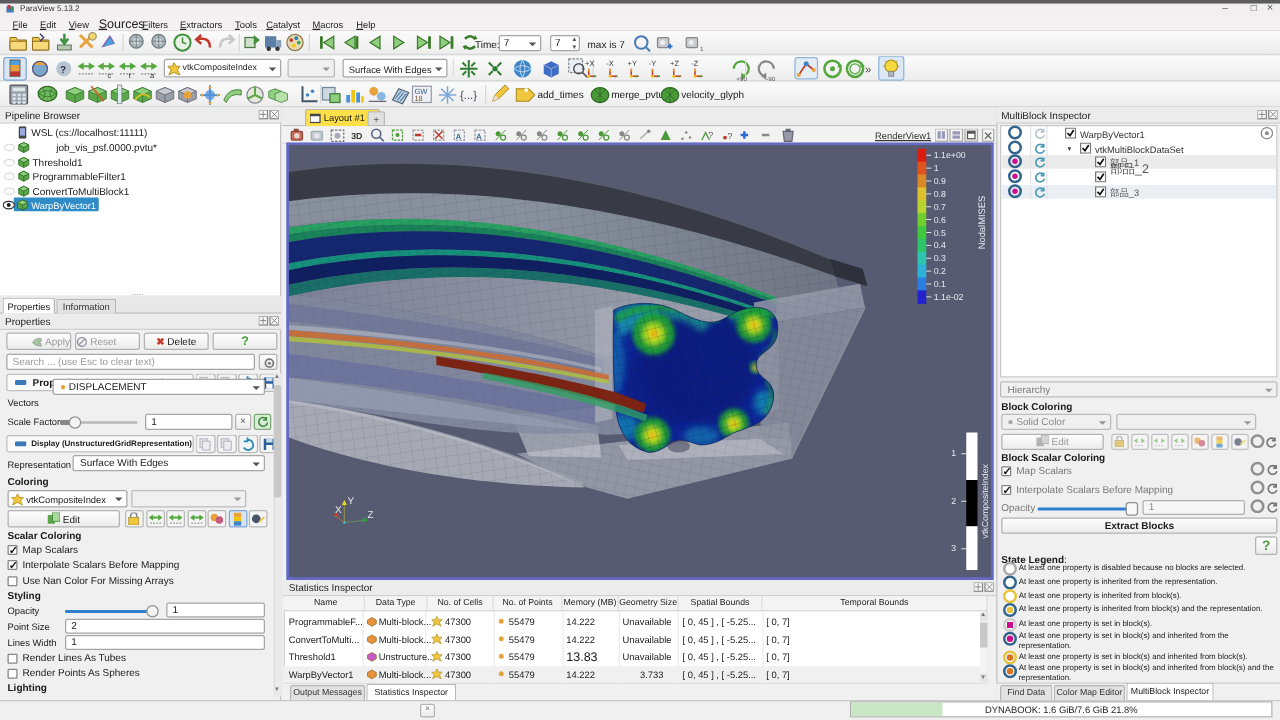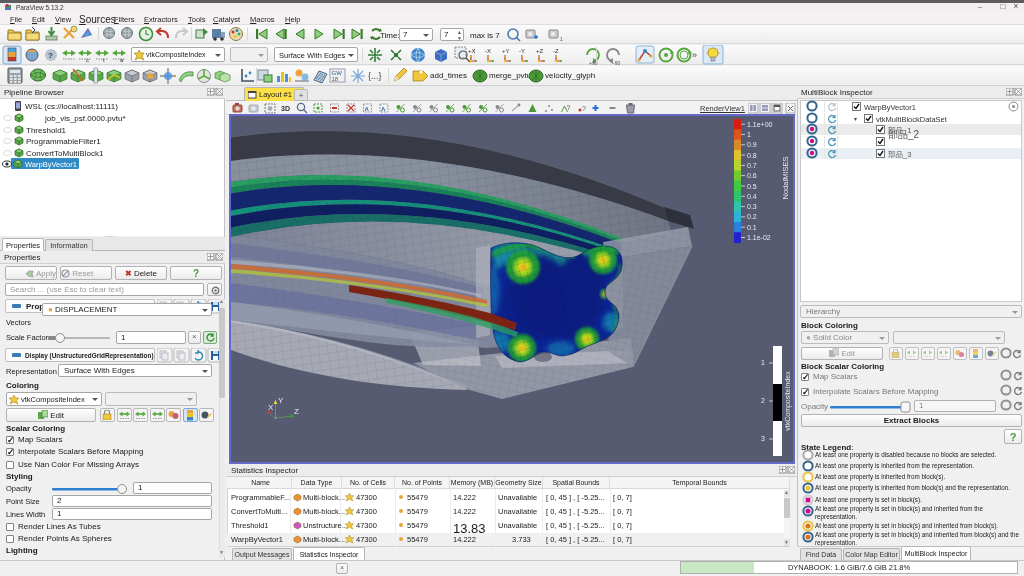--- a/index.html
+++ b/index.html
@@ -1066,21 +1066,21 @@
 <svg class="a" style="left:293px;top:521px" width="9" height="9">
     <path d="M1,3 L4.5,1 L8,3 L8,6 L4.5,8 L1,6 Z" fill="#c858c8" stroke="#96691e" stroke-width="0.6"></path>
   </svg>
 <div class="t" style="left:303px;top:521px;font-size:7.5px;color:#1a1a1a;">Unstructure...</div>
 <svg class="a" style="left:345px;top:521px" width="9" height="9">
     <path d="M4.5,0 L5.8,2.7 L8.8,2.7 L6.6,4.9 L7.9,8 L4.5,6.2 L1.1,8 L2.4,4.9 L0.2,2.7 L3.2,2.7 Z" fill="#f0c63e" stroke="#a8881f" stroke-width="0.5"></path>
   </svg>
 <div class="t" style="left:356px;top:521px;font-size:7.5px;color:#1a1a1a;">47300</div>
 <div class="a" style="left:399px;top:523px;width:4px;height:4px;border-radius:2px;background:#e8a33d"></div>
 <div class="t" style="left:407px;top:521px;font-size:7.5px;color:#1a1a1a;">55479</div>
-<div class="t" style="left:453px;top:521px;font-size:13px;color:#1a1a1a;">13.83</div>
+<div class="t" style="left:453px;top:521px;font-size:10px;color:#1a1a1a;">13.83</div>
 <div class="t" style="left:498px;top:521px;font-size:7.5px;color:#1a1a1a;">Unavailable</div>
 <div class="t" style="left:546px;top:521px;font-size:7.5px;color:#1a1a1a;">[ 0, 45 ] , [ -5.25...</div>
 <div class="t" style="left:613px;top:521px;font-size:7.5px;color:#1a1a1a;">[ 0, 7]</div>
 <div class="a" style="left:227px;top:533px;width:563px;height:13px;background:#f0f0f0"></div>
 <div class="t" style="left:231px;top:535px;font-size:7.5px;color:#1a1a1a;">WarpByVector1</div>
 <svg class="a" style="left:293px;top:535px" width="9" height="9">
     <path d="M1,3 L4.5,1 L8,3 L8,6 L4.5,8 L1,6 Z" fill="#e8923d" stroke="#96691e" stroke-width="0.6"></path>
   </svg>
 <div class="t" style="left:303px;top:535px;font-size:7.5px;color:#1a1a1a;">Multi-block...</div>
 <svg class="a" style="left:345px;top:535px" width="9" height="9">

